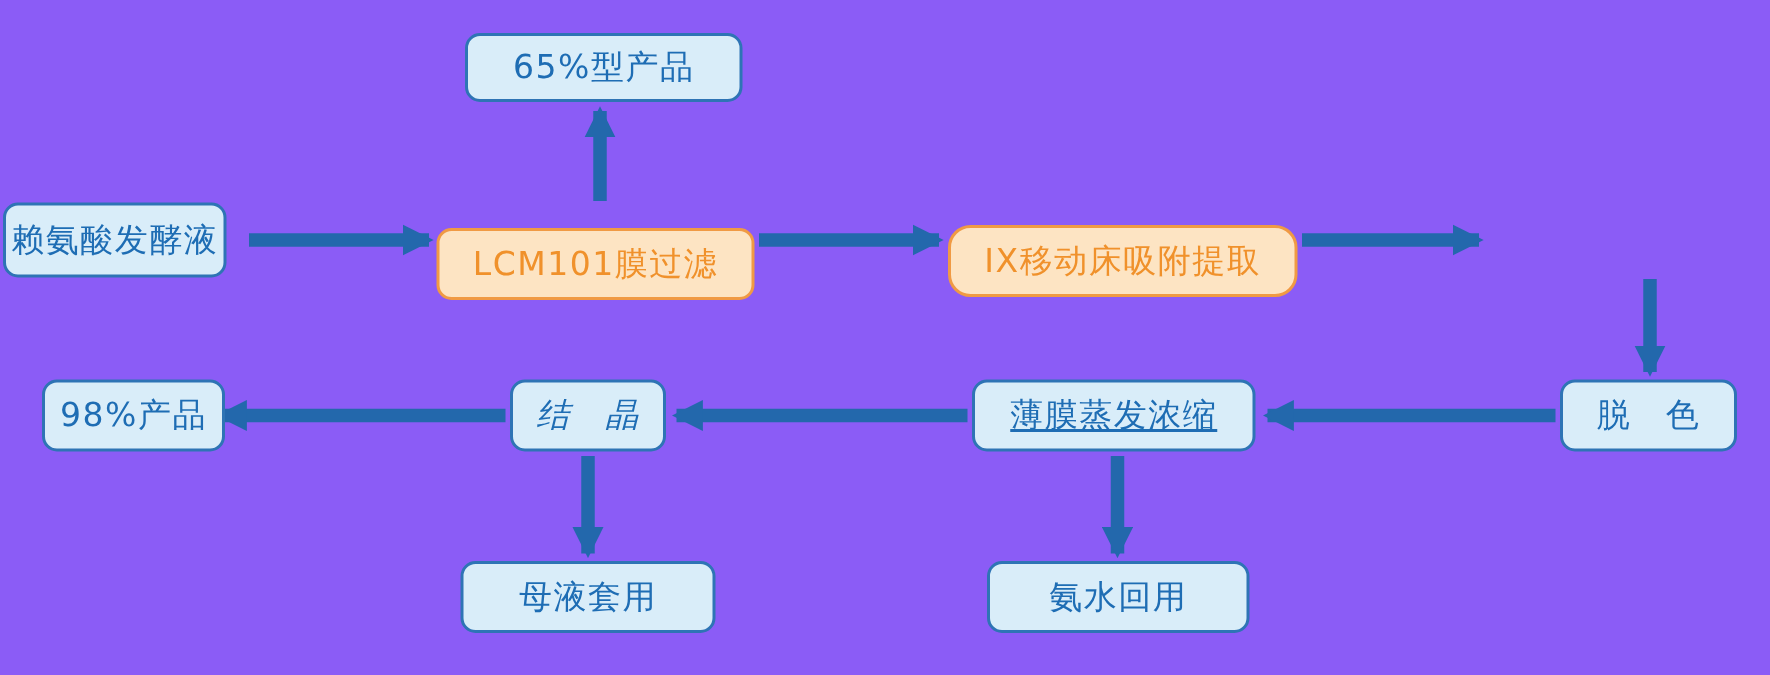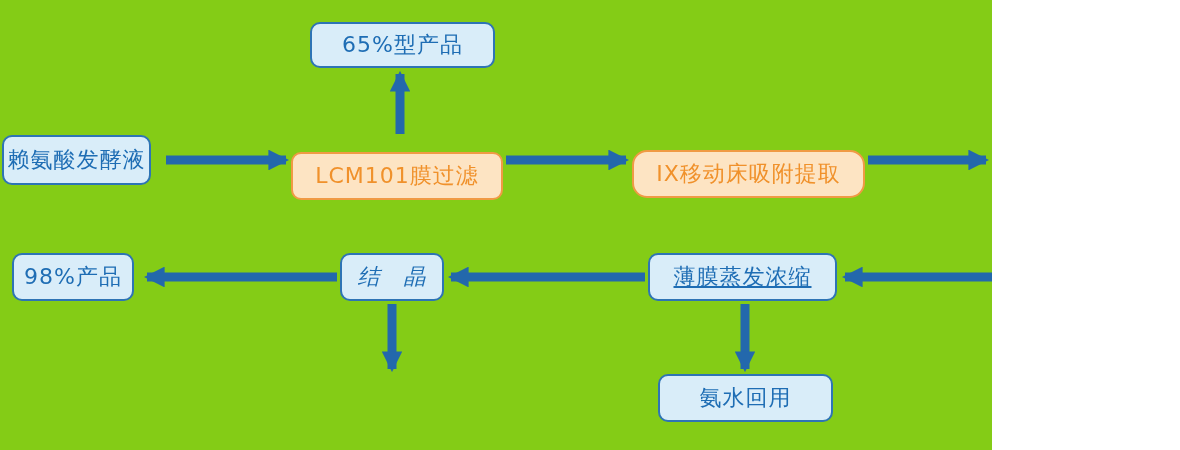--- a/index.html
+++ b/index.html
@@ -2,23 +2,23 @@
 <html style="--blue-fill: #D9EDF9; --blue-border: #2E74B5; --blue-text: #1E6DB4; --orange-fill: #FDE4C3; --orange-border: #F09A44; --orange-text: #F0912B; --arrow: #2368AC;"><head>
 <meta charset="utf-8">
 <style>
   html, body {
     margin: 0; padding: 0;
     background: #ffffff;
     font-family: "DejaVu Sans", sans-serif;
   }
   #stage {
     position: relative;
-    width: 992px;
+    width: 1180px;
     height: 450px;
-    background: #84cc16;
+    background: #8b5cf6;
     overflow: hidden;
   }
   #arrow-layer {
     position: absolute;
     left: 0; top: 0;
     width: 1180px; height: 450px;
     pointer-events: none;
   }
   .node {
     position: absolute;
@@ -74,24 +74,25 @@
 
   <div class="node blue" style="left:310px; top:22px; width:185px; height:46px;">65%型产品</div>
 
   <div class="node blue" style="left:2px; top:135px; width:149px; height:50px;">赖氨酸发酵液</div>
 
   <div class="node orange" style="left:291px; top:136px; width:212px; height:48px;">LCM101膜过滤</div>
 
   <div class="node orange" style="left:632px; top:134px; width:233px; height:48px;border-radius:15px;">IX移动床吸附提取</div>
 
 
-  <div class="node blue" style="left:12px; top:253px; width:122px; height:48px;">98%产品</div>
+  <div class="node blue" style="left:28px; top:253px; width:122px; height:48px;">98%产品</div>
 
   <div class="node blue" style="left:340px; top:253px; width:104px; height:48px;font-style:italic;">结　晶</div>
 
   <div class="node blue" style="left:648px; top:253px; width:189px; height:48px;text-decoration:underline;">薄膜蒸发浓缩</div>
 
   <div class="node blue" style="left:1040px; top:253px; width:118px; height:48px;">脱　色</div>
 
+  <div class="node blue" style="left:307px; top:374px; width:170px; height:48px;">母液套用</div>
 
   <div class="node blue" style="left:658px; top:374px; width:175px; height:48px;">氨水回用</div>
 
 </div>
 
 </body></html>

